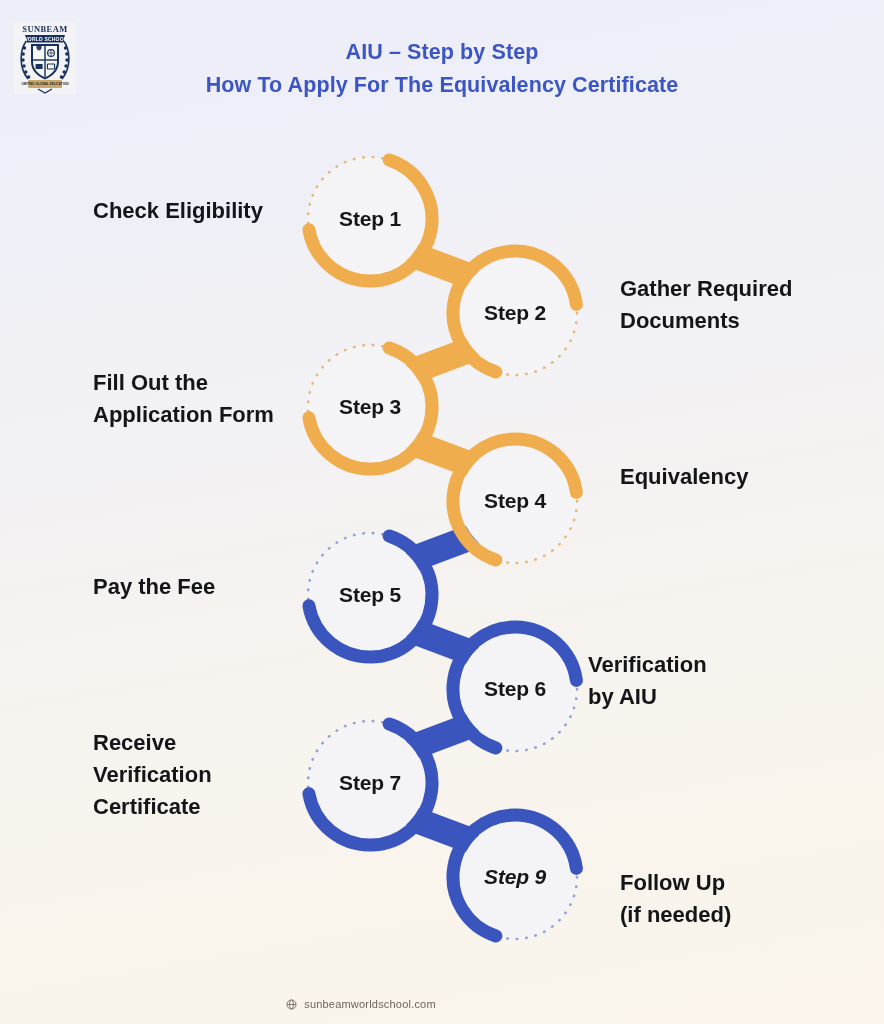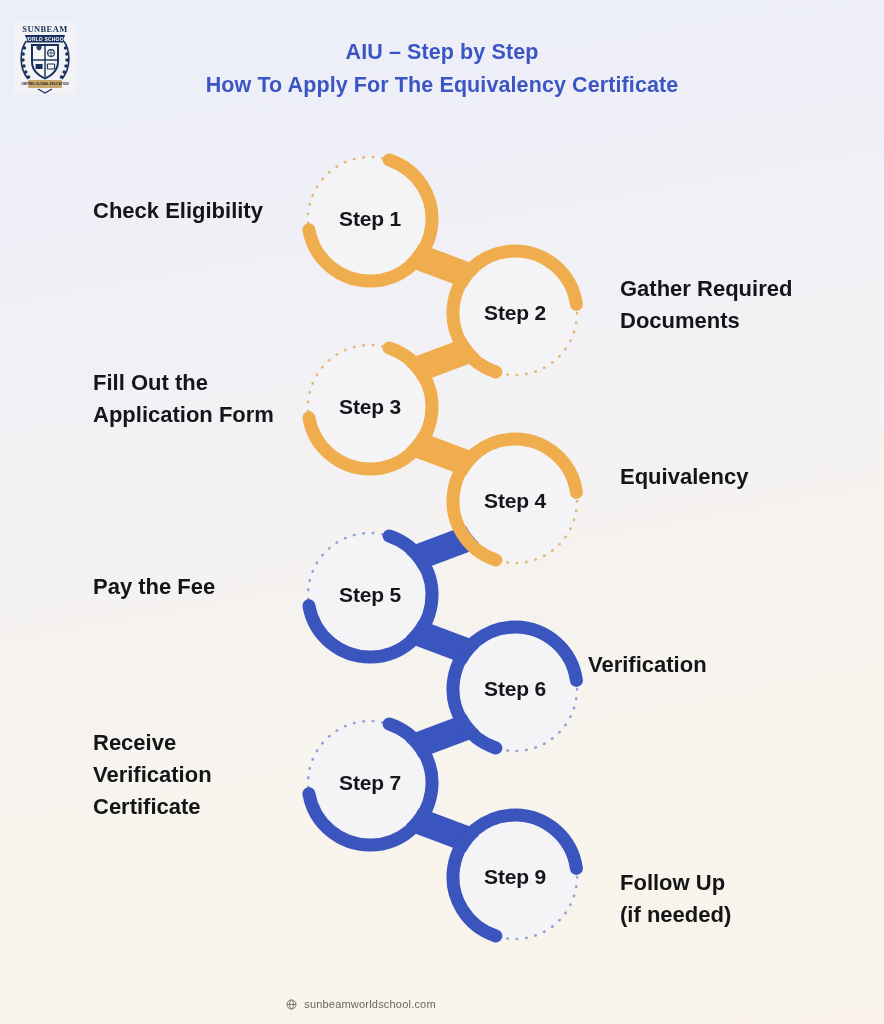--- a/index.html
+++ b/index.html
@@ -216,21 +216,21 @@
         <circle cx="515" cy="749" r="55" fill="#f4f3f6"></circle>
       </svg>
     <div id="badges">
         <div class="step-label" style="left: 370px; top: 91px;">Step 1</div>
         <div class="step-label" style="left: 515px; top: 185px;">Step 2</div>
         <div class="step-label" style="left: 370px; top: 279px;">Step 3</div>
         <div class="step-label" style="left: 515px; top: 373px;">Step 4</div>
         <div class="step-label" style="left: 370px; top: 467px;">Step 5</div>
         <div class="step-label" style="left: 515px; top: 561px;">Step 6</div>
         <div class="step-label" style="left: 370px; top: 655px;">Step 7</div>
-        <div class="step-label" style="left: 515px; top: 749px;">Step 9</div>
+        <div class="step-label" style="left: 515px; top: 749px; font-style: italic;">Step 9</div>
       </div>
     <div id="side-labels">
         <div class="side-label left" style="left: 93px; width: 250px; top: 67px;">
           <div>Check Eligibility</div>
         </div>
         <div class="side-label right" style="left: 620px; width: 250px; top: 145px;">
           <div>Gather Required</div>
           <div>Documents</div>
         </div>
         <div class="side-label left" style="left: 93px; width: 250px; top: 239px;">
@@ -238,20 +238,21 @@
           <div>Application Form</div>
         </div>
         <div class="side-label right" style="left: 620px; width: 250px; top: 333px;">
           <div>Equivalency</div>
         </div>
         <div class="side-label left" style="left: 93px; width: 250px; top: 443px;">
           <div>Pay the Fee</div>
         </div>
         <div class="side-label right" style="left: 588px; width: 250px; top: 521px;">
           <div>Verification</div>
+          <div>by AIU</div>
         </div>
         <div class="side-label left" style="left: 93px; width: 250px; top: 599px;">
           <div>Receive</div>
           <div>Verification</div>
           <div>Certificate</div>
         </div>
         <div class="side-label right" style="left: 620px; width: 250px; top: 739px;">
           <div>Follow Up</div>
           <div>(if needed)</div>
         </div>

